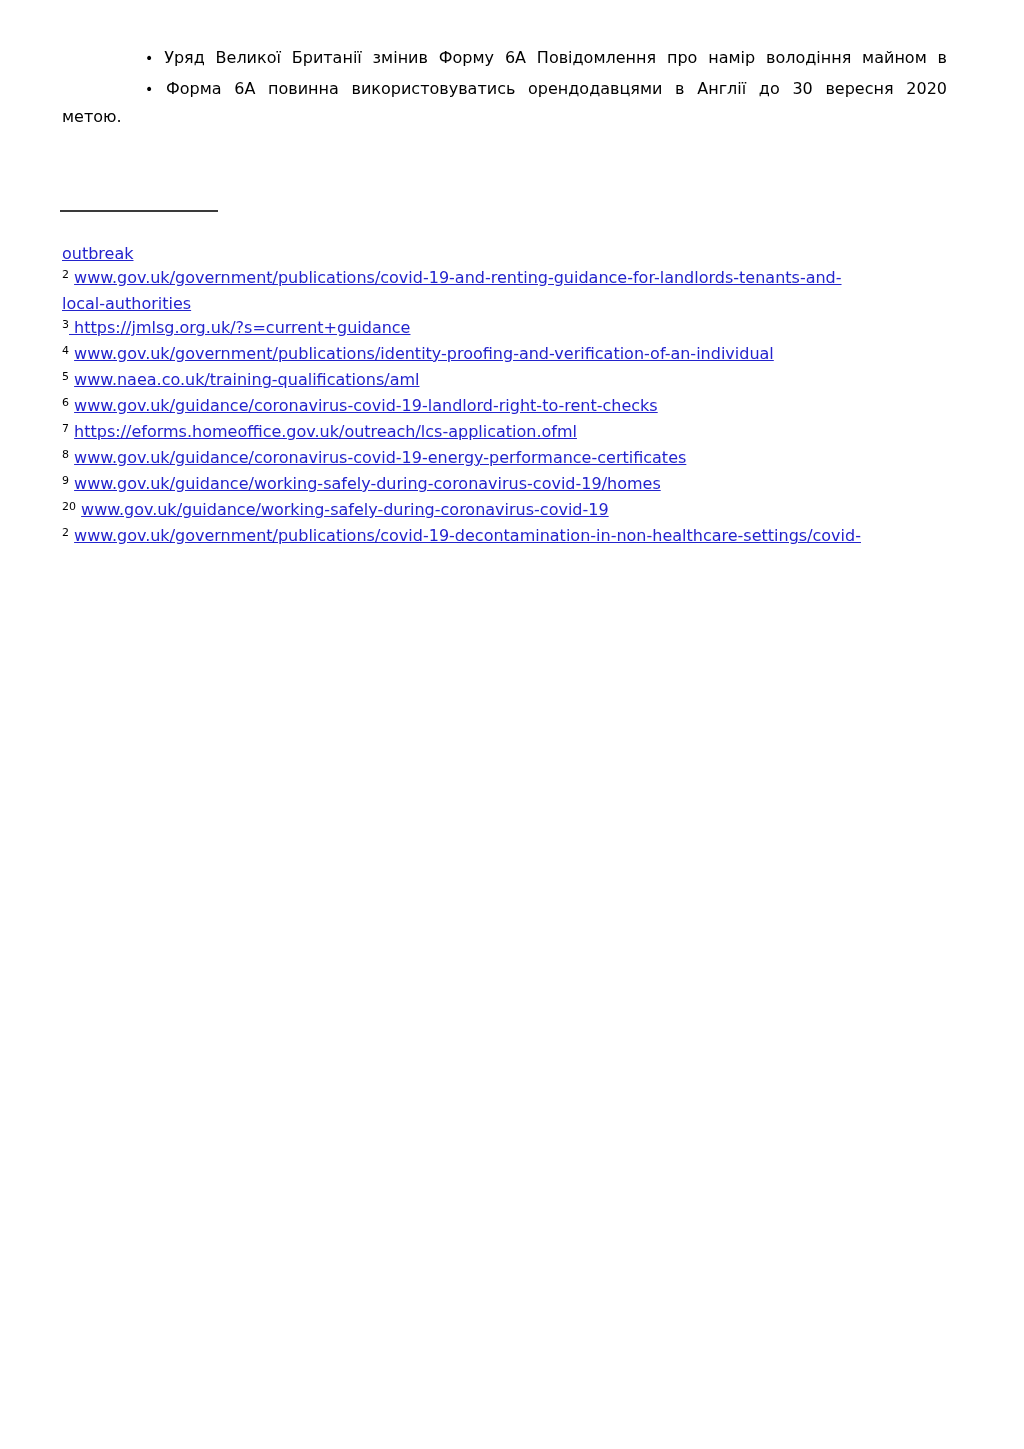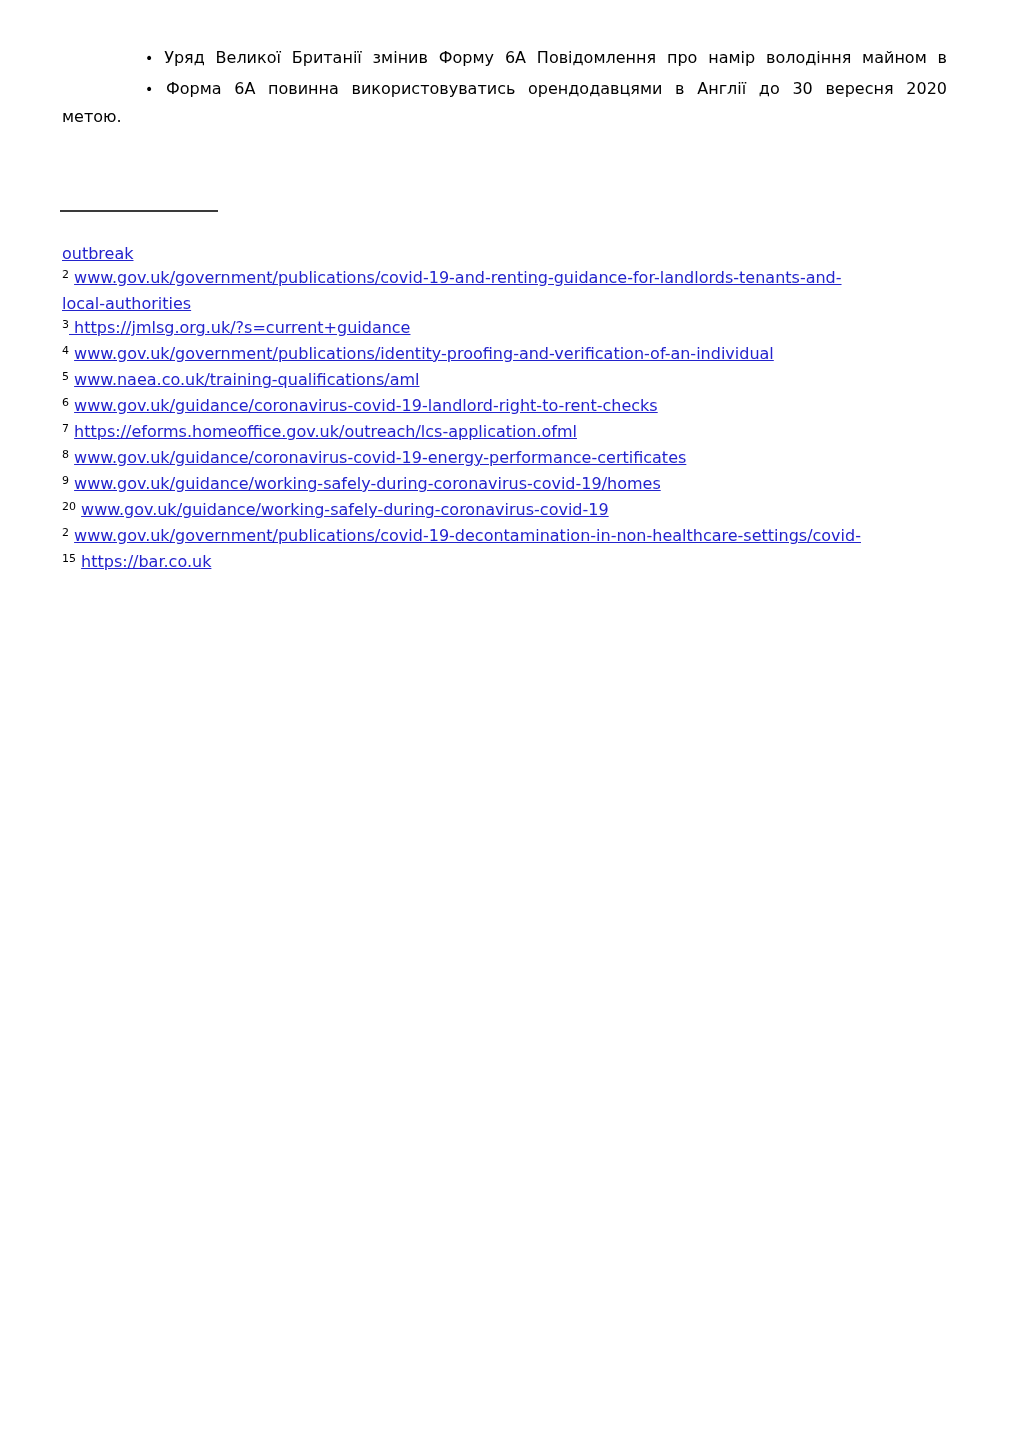--- a/index.html
+++ b/index.html
@@ -70,16 +70,15 @@
         <div class="fn"><span class="fn-num">2</span><span class="pfx"> </span><a class="fn-link" href="#"><span>www.gov.uk/government/publications/covid-19-and-renting-guidance-for-landlords-tenants-and-</span><br><span>local-authorities</span></a></div>
         <div class="fn"><span class="fn-num">3</span><span class="pfx"></span><a class="fn-link" href="#"><span> https://jmlsg.org.uk/?s=current+guidance</span></a></div>
         <div class="fn"><span class="fn-num">4</span><span class="pfx"> </span><a class="fn-link" href="#"><span>www.gov.uk/government/publications/identity-proofing-and-verification-of-an-individual</span></a></div>
         <div class="fn"><span class="fn-num">5</span><span class="pfx"> </span><a class="fn-link" href="#"><span>www.naea.co.uk/training-qualifications/aml</span></a></div>
         <div class="fn"><span class="fn-num">6</span><span class="pfx"> </span><a class="fn-link" href="#"><span>www.gov.uk/guidance/coronavirus-covid-19-landlord-right-to-rent-checks</span></a></div>
         <div class="fn"><span class="fn-num">7</span><span class="pfx"> </span><a class="fn-link" href="#"><span>https://eforms.homeoffice.gov.uk/outreach/lcs-application.ofml</span></a></div>
         <div class="fn"><span class="fn-num">8</span><span class="pfx"> </span><a class="fn-link" href="#"><span>www.gov.uk/guidance/coronavirus-covid-19-energy-performance-certificates</span></a></div>
         <div class="fn"><span class="fn-num">9</span><span class="pfx"> </span><a class="fn-link" href="#"><span>www.gov.uk/guidance/working-safely-during-coronavirus-covid-19/homes</span></a></div>
         <div class="fn"><span class="fn-num">20</span><span class="pfx"> </span><a class="fn-link" href="#"><span>www.gov.uk/guidance/working-safely-during-coronavirus-covid-19</span></a></div>
         <div class="fn"><span class="fn-num">2</span><span class="pfx"> </span><a class="fn-link" href="#"><span>www.gov.uk/government/publications/covid-19-decontamination-in-non-healthcare-settings/covid-</span><br></a></div>
-        <div class="fn"><span class="fn-num">15</span><span class="pfx"> </span><a class="fn-link" href="#"><span>https://bar.co.uk</span></a></div>
       </div>
   </div>
 </div>
 
 </body></html>

